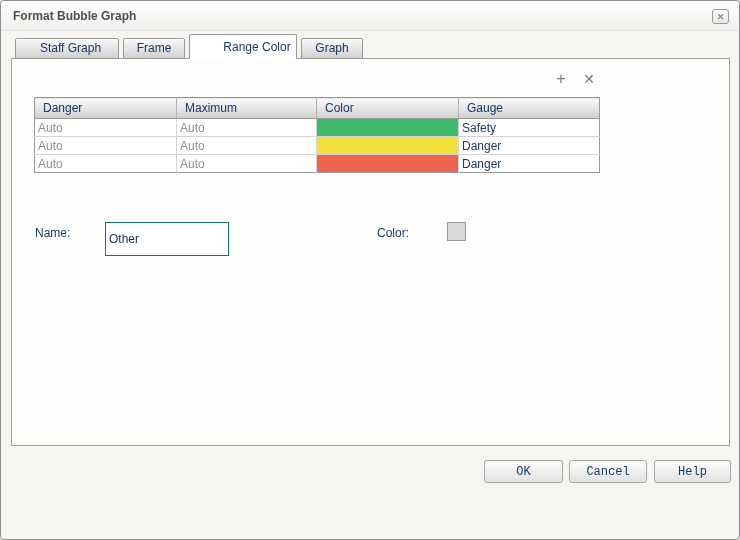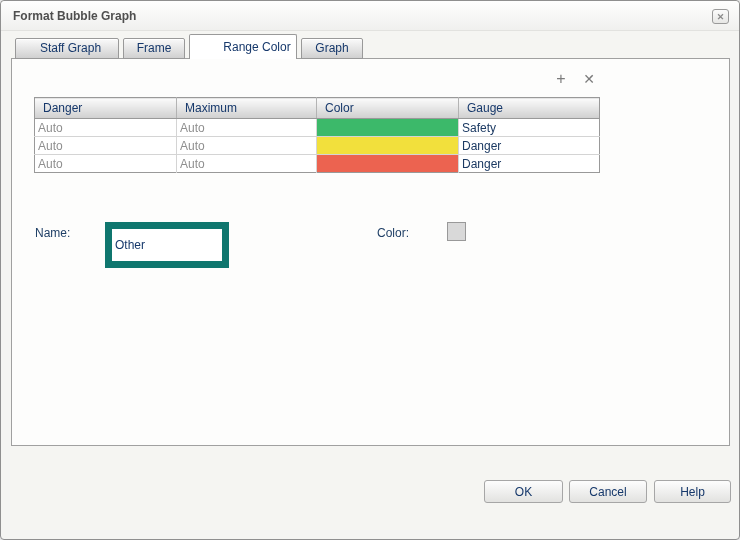--- a/index.html
+++ b/index.html
@@ -92,37 +92,37 @@
   .cell-name { color: #1c3a63; }
   .color-cell { padding: 0 !important; }
   .swatch-fill { width: 100%; height: 17px; }
   .field-label {
     position: absolute; font-size: 12px; color: #1f3f66; line-height: 17px;
   }
   .lbl-name  { left: 23px;  top: 166px; }
   .lbl-color { left: 365px; top: 166px; }
   .text-input {
     position: absolute; height: 32px;
-    border: 7px solid #0f766e; background: #fff;
+    border: 1px solid #0f766e; background: #fff;
     font-family: "Liberation Sans", sans-serif;
     font-size: 12px; color: #16386b; padding: 16px 3px;
   }
   .input-name  { left: 93px;  top: 163px; width: 124px; }
   .input-color { left: 456px; top: 163px; width: 107px; }
   .color-swatch-btn {
     position: absolute; left: 435px; top: 163px;
     width: 19px; height: 19px;
     border: 1px solid #999; cursor: default;
   }
   .footer-btn {
-    position: absolute; top: 479px; height: 23px;
+    position: absolute; top: 459px; height: 23px;
     border: 1px solid #a6a6a6; border-radius: 3px;
     background: linear-gradient(#fdfdfd, #e2e2e0);
     color: #16386b; font-size: 12px;
-    font-family: Liberation Sans, sans-serif;
+    font-family: Liberation Mono, monospace;
     text-align: center; cursor: default;
   }
   .btn-ok     { left: 483px; width: 79px; }
   .btn-cancel { left: 568px; width: 78px; }
   .btn-help   { left: 653px; width: 77px; }
 </style>
 </head>
 <body>
 
 <div class="dialog">

